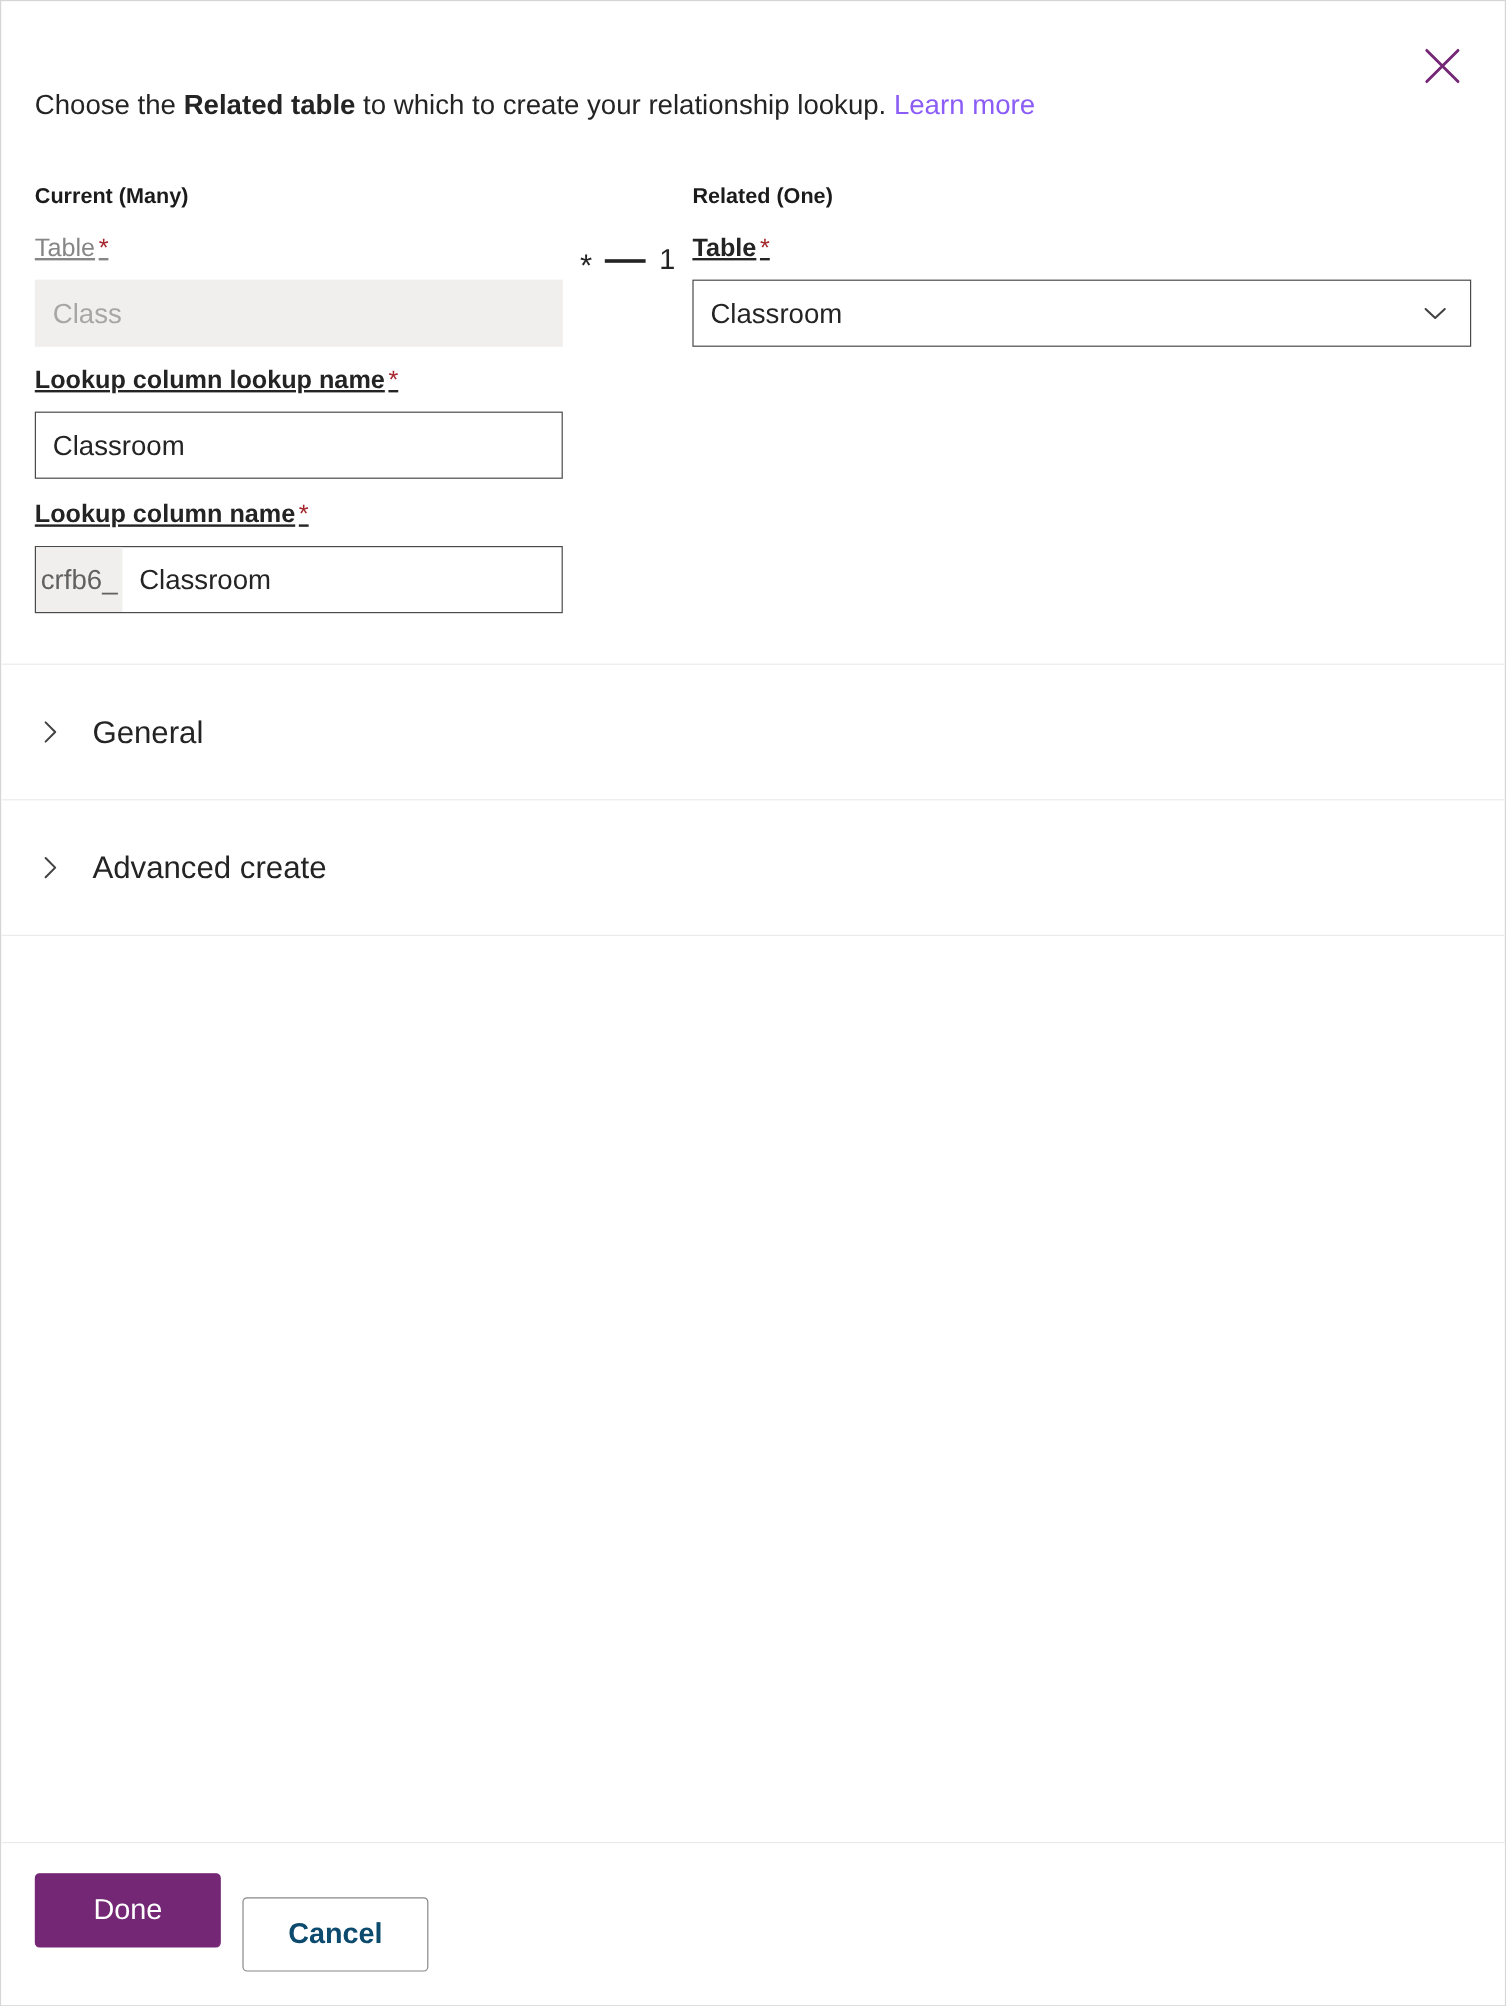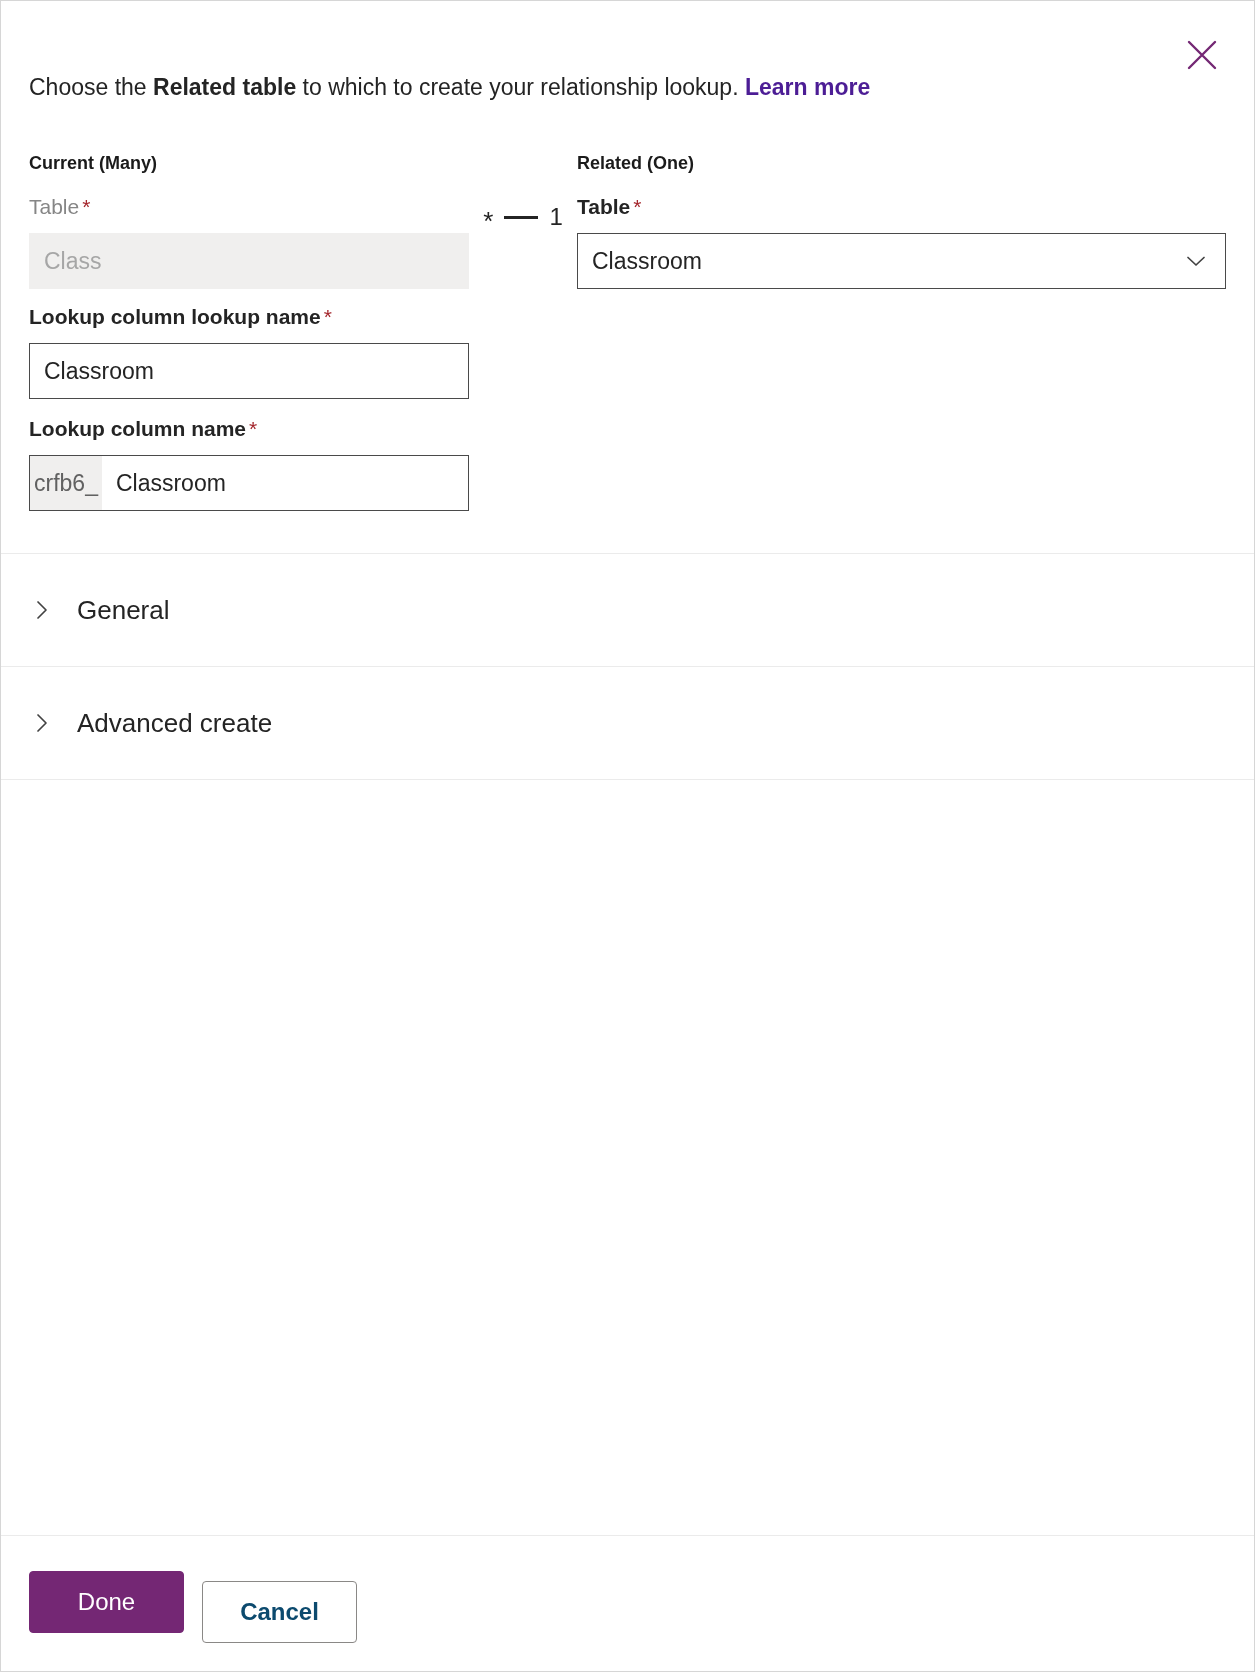--- a/index.html
+++ b/index.html
@@ -58,24 +58,23 @@
   
   .panel-subtitle {
     padding: 40px 28px 0 28px;
     font-size: 23px;
     line-height: 32px;
     color: #242424;
     flex: 0 0 auto;
   }
   .panel-subtitle b { font-weight: 700; }
   .link {
-    color: #4c1d95;
+    color: #8b5cf6;
     text-decoration: none;
     cursor: pointer;
-    font-weight: bold;
   }
 
   
   .panel-body {
     flex: 1 1 auto;
     overflow: hidden;
     display: flex;
     flex-direction: column;
   }
 
@@ -97,20 +96,21 @@
     color: #1b1b1b;
     line-height: 28px;
     margin-bottom: 16px;
   }
 
   .field-label {
     font-size: 21px;
     line-height: 28px;
     color: #868686;
     margin-bottom: 12px;
+    text-decoration: underline;
   }
   .field-label.dark {
     color: #242424;
     font-weight: 700;
   }
   .req {
     color: #a4262c;
     font-weight: 400;
     margin-left: 3px;
   }
@@ -229,21 +229,21 @@
   }
 
   .filler { flex: 1 1 auto; }
 
   
   .panel-footer {
     flex: 0 0 auto;
     border-top: 1px solid #ebebeb;
     padding: 25px 28px 28px 28px;
     display: flex;
-    align-items: center;
+    align-items: flex-start;
     gap: 18px;
     background: #ffffff;
   }
   .btn {
     height: 62px;
     min-width: 155px;
     font-size: 24px;
     font-family: "Liberation Sans", sans-serif;
     border-radius: 4px;
     cursor: pointer;

